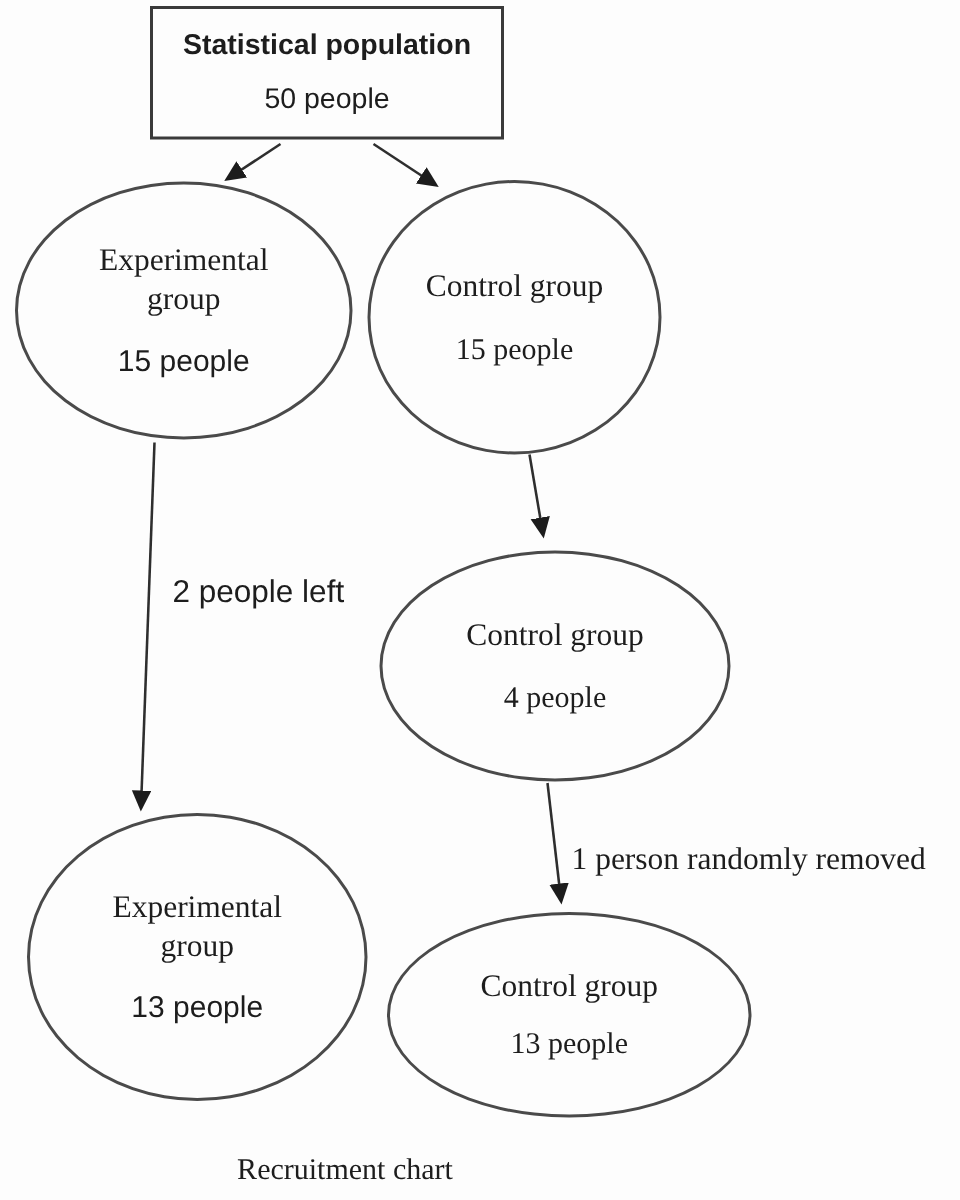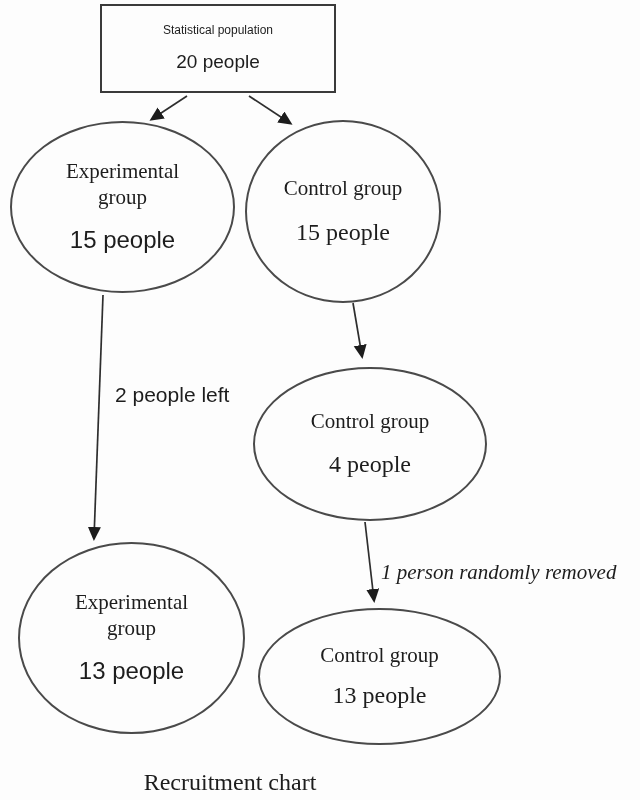--- a/index.html
+++ b/index.html
@@ -38,57 +38,57 @@
   }
   .ellipse-node {
     border: 2px solid #4a4a4a;
     border-radius: 50%;
   }
   .node-title {
     font-size: 21px;
     line-height: 1.22;
   }
   .node-count {
-    font-size: 24px;
+    font-size: 20px;
     line-height: 1.2;
   }
   .sans {
     font-family: "Liberation Sans", sans-serif;
   }
   .serif {
     font-family: "Liberation Serif", serif;
   }
   
   .n-pop   { left: 100px; top:   4px; width: 236px; height: 89px;  gap: 14px; }
-  .n-pop .node-title { font-size: 12px; }
+  .n-pop .node-title { font-size: 19px; font-weight: bold; }
   .n-pop .node-count { font-size: 19px; }
   .n-exp1  { left:  10px; top: 121px; width: 225px; height: 172px; gap: 16px; padding: 0 34px; }
   .n-ctl1  { left: 245px; top: 120px; width: 196px; height: 183px; gap: 17px; padding: 0 34px; }
   .n-ctl2  { left: 253px; top: 367px; width: 234px; height: 154px; gap: 16px; }
   .n-exp2  { left:  18px; top: 542px; width: 227px; height: 192px; gap: 16px; padding: 0 36px; }
   .n-ctl3  { left: 258px; top: 608px; width: 243px; height: 137px; gap: 13px; }
   
   .edge-label {
     position: absolute;
     z-index: 3;
     white-space: nowrap;
     font-size: 21px;
     line-height: 1.1;
   }
   .l-exp-drop { left: 115px; top: 383px; }
   .l-ctl-drop { left: 387px; top: 333px; }
-  .l-ctl-rem  { left: 381px; top: 561px; font-style: italic; }
+  .l-ctl-rem  { left: 381px; top: 561px; }
   .caption {
     position: absolute;
     z-index: 3;
     left: 30px;
     top: 769px;
     width: 400px;
     text-align: center;
-    font-size: 24px;
+    font-size: 20px;
   }
 </style>
 </head>
 <body>
 
 <div class="canvas">
 
   <svg class="edges" width="640" height="800" viewBox="0 0 640 800">
     <defs>
       <marker id="ah" markerUnits="userSpaceOnUse" markerWidth="16" markerHeight="14" refX="11" refY="6.5" orient="auto">
@@ -97,21 +97,21 @@
     </defs>
     <line x1="187" y1="96" x2="152" y2="119" stroke="#2e2e2e" stroke-width="1.7" marker-end="url(#ah)"></line>
     <line x1="249" y1="96" x2="290" y2="123" stroke="#2e2e2e" stroke-width="1.7" marker-end="url(#ah)"></line>
     <line x1="103" y1="295" x2="94" y2="538" stroke="#2e2e2e" stroke-width="1.7" marker-end="url(#ah)"></line>
     <line x1="353" y1="303" x2="362" y2="356" stroke="#2e2e2e" stroke-width="1.7" marker-end="url(#ah)"></line>
     <line x1="365" y1="522" x2="374" y2="600" stroke="#2e2e2e" stroke-width="1.7" marker-end="url(#ah)"></line>
   </svg>
 
   <div class="node rect-node n-pop">
     <div class="node-title sans">Statistical population</div>
-    <div class="node-count sans">20 people</div>
+    <div class="node-count sans">50 people</div>
   </div>
 
   <div class="node ellipse-node n-exp1">
     <div class="node-title serif">Experimental group</div>
     <div class="node-count sans">15 people</div>
   </div>
 
   <div class="node ellipse-node n-ctl1">
     <div class="node-title serif">Control group</div>
     <div class="node-count serif">15 people</div>

